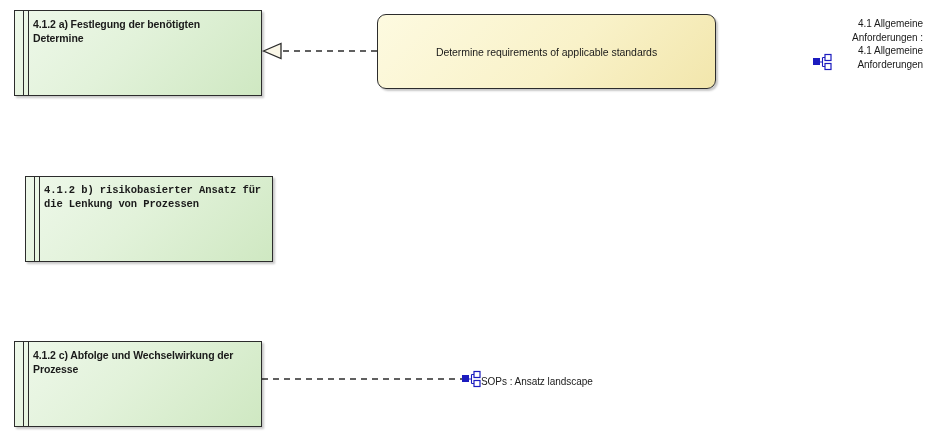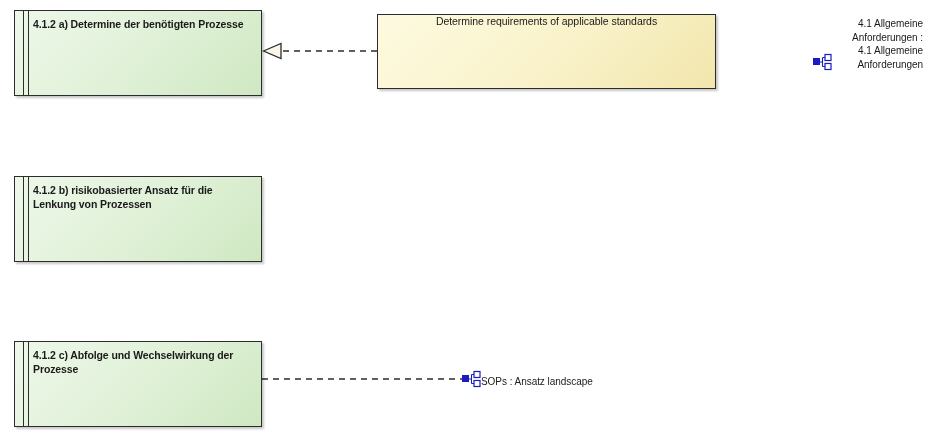--- a/index.html
+++ b/index.html
@@ -52,25 +52,25 @@
     line-height: 13.5px;
     letter-spacing: -0.1px;
     white-space: pre-line;
   }
 
   
   .action-box {
     position: absolute;
     box-sizing: border-box;
     border: 1px solid #2c2c2c;
-    border-radius: 0;
+    border-radius: 9px;
     background: linear-gradient(135deg, #fdfae0 0%, #f9f2c9 55%, #f2e6ac 100%);
     box-shadow: 2px 2px 2px rgba(0,0,0,0.22);
     display: flex;
-    align-items: flex-start;
+    align-items: center;
     justify-content: center;
   }
   .action-box .action-label {
     font-size: 10.5px;
     color: #1a1a1a;
     text-align: center;
     letter-spacing: -0.05px;
   }
 
   
@@ -117,24 +117,24 @@
       <polygon points="263.5,51 281,43.5 281,58.5" fill="#faf7e8" stroke="#2c2c2c" stroke-width="1.3" stroke-linejoin="miter"></polygon>
     </g>
 
     <g>
       <line x1="262" y1="379" x2="462" y2="379" stroke="#2c2c2c" stroke-width="1.3" stroke-dasharray="6,5"></line>
     </g>
   </svg>
 
   <div class="req-box" style="left:14px; top:10px; width:248px; height:86px;">
     <div class="spine"></div>
-    <div class="req-label">4.1.2 a) Determine der benötigten Prozesse</div>
+    <div class="req-label">4.1.2 a) Festlegung der benötigten Determine</div>
   </div>
 
-  <div class="req-box" style="left:14px; top:176px; width:248px; height:86px;">
+  <div class="req-box" style="left:25px; top:176px; width:248px; height:86px;font-family:Liberation Mono, monospace;">
     <div class="spine"></div>
     <div class="req-label">4.1.2 b) risikobasierter Ansatz für die Lenkung von Prozessen</div>
   </div>
 
   <div class="req-box" style="left:14px; top:341px; width:248px; height:86px;padding-left:48px;">
     <div class="spine"></div>
     <div class="req-label">4.1.2 c) Abfolge und Wechselwirkung der Prozesse</div>
   </div>
 
   <div class="action-box" style="left:377px; top:14px; width:339px; height:75px;">

